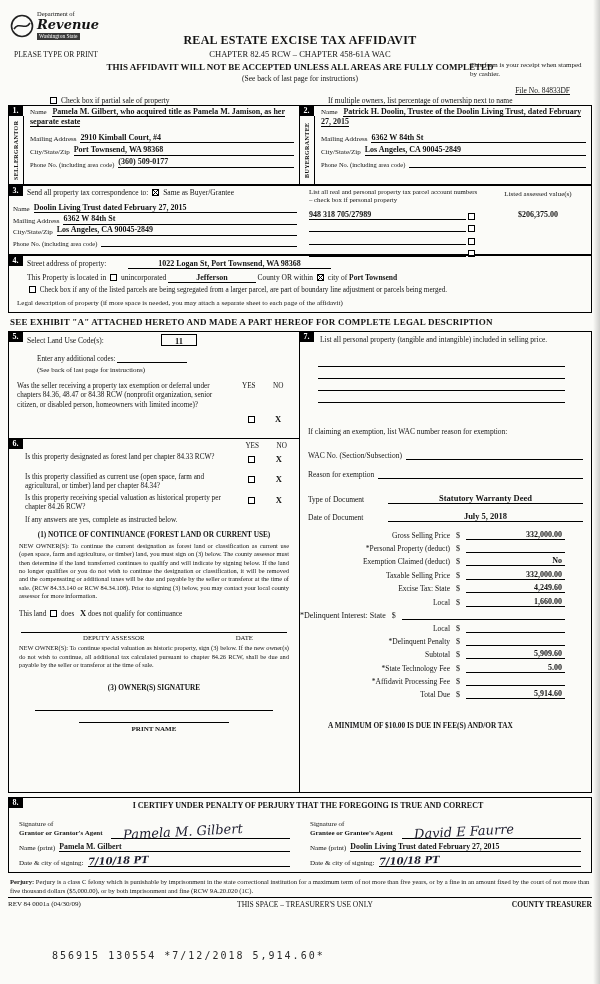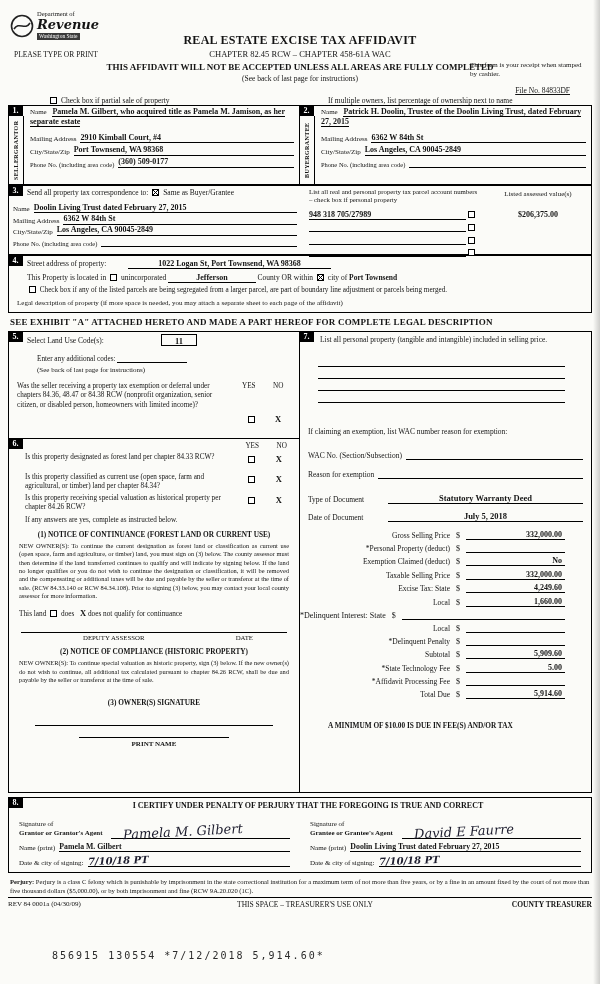--- a/index.html
+++ b/index.html
@@ -64,21 +64,21 @@
 
   
   .sec3 { position:absolute; top:185px; left:8px; width:584px; height:70px;
           border:1px solid #000; }
   .s3-send { position:absolute; left:18px; top:2px; font-size:7.5px; }
   .s3-parcel-head { position:absolute; left:300px; top:2px; width:172px; font-size:6.8px; line-height:1.2; }
   .s3-assessed-head { position:absolute; left:478px; top:4px; width:102px; font-size:7px; text-align:center; }
   .s3-fields { position:absolute; left:4px; top:16px; width:284px; }
   .s3-fields .frow { margin-top:1.5px; }
   .s3-parcels { position:absolute; left:300px; top:20px; width:168px; }
-  .p-row { display:flex; align-items:center; margin-top:3.5px; }
+  .p-row { display:flex; align-items:flex-end; margin-top:3.5px; }
   .p-line { flex:1; border-bottom:1px solid #000; font-weight:700; font-size:8px; min-height:9px; }
   .s3-assessed-val { position:absolute; left:478px; top:24px; width:102px;
                      text-align:center; font-weight:700; font-size:8px; }
 
   
   .sec4 { position:absolute; top:255px; left:8px; width:584px; height:58px; border:1px solid #000; }
   .s4-row1 { position:absolute; top:3px; left:18px; font-size:7.5px; }
   .s4-row1 .ival { padding:0 30px; margin-left:20px; }
   .s4-row2 { position:absolute; top:17px; left:18px; font-size:7.5px; }
   .s4-county { padding:0 28px; }
@@ -377,21 +377,20 @@
           <span>does</span>
           &nbsp;&nbsp;<span class="xmark">X</span>
           <span>does not qualify for continuance</span>
         </div>
 
         <div class="dep">
           <span>DEPUTY ASSESSOR</span>
           <span>DATE</span>
         </div>
 
-        <div class="ntitle">(2) NOTICE OF COMPLIANCE (HISTORIC PROPERTY)</div>
         <div class="ntext">NEW OWNER(S): To continue special valuation as historic property, sign (3) below. If the new owner(s) do not wish to continue, all additional tax calculated pursuant to chapter 84.26 RCW, shall be due and payable by the seller or transferor at the time of sale.</div>
 
         <div class="owners">(3) OWNER(S) SIGNATURE</div>
         <div class="os-line"></div>
         <div class="pn-line"></div>
         <div class="pn">PRINT NAME</div>
       </div>
     </div>
 
     <div class="sec7">

